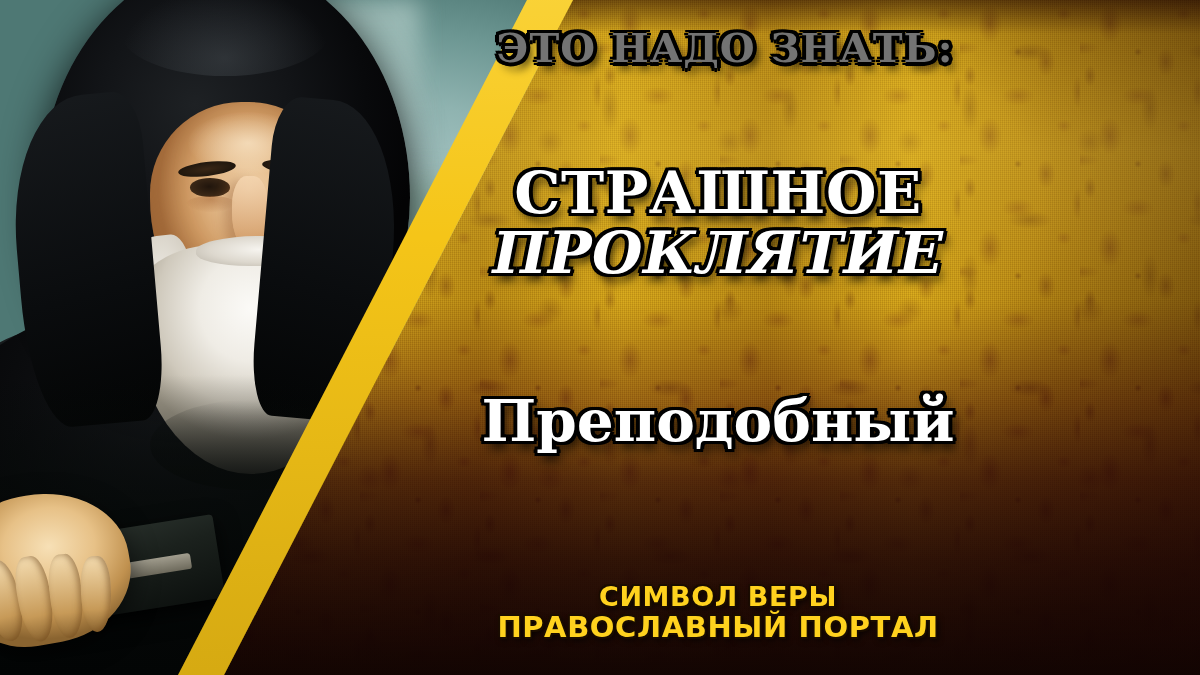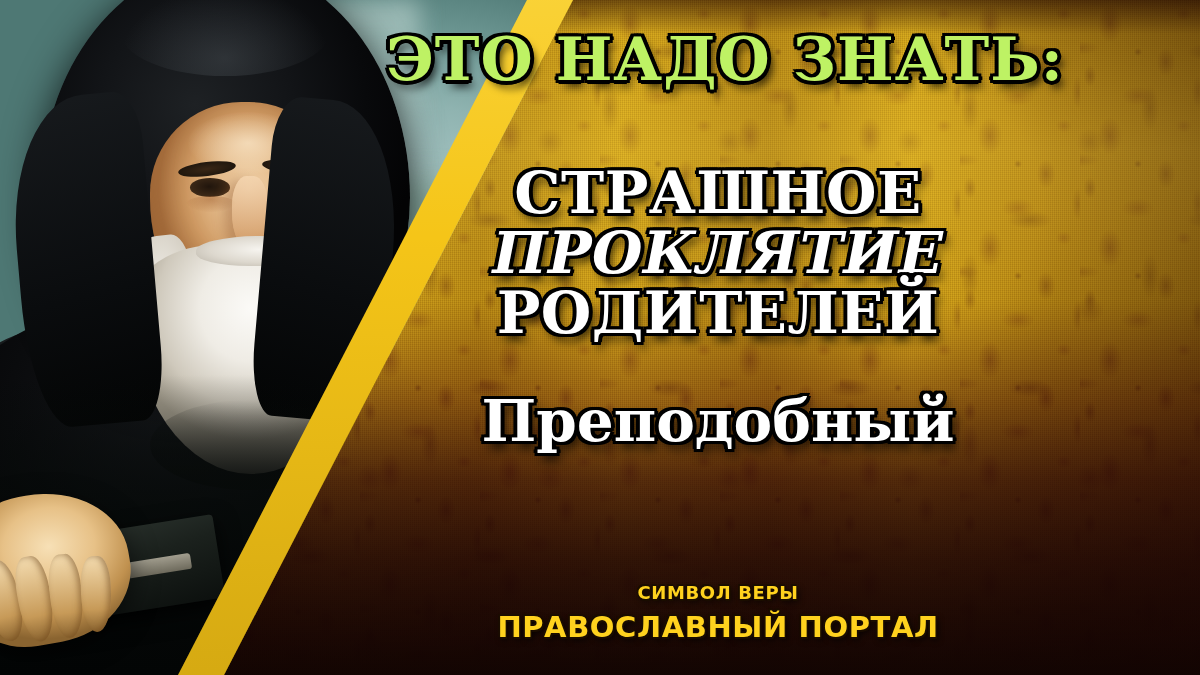--- a/index.html
+++ b/index.html
@@ -243,22 +243,22 @@
     position:absolute;inset:0;
     background:radial-gradient(ellipse 78% 72% at 54% 30%,rgba(0,0,0,0) 42%,rgba(20,4,2,.55) 100%);
   }
 
   
   .txt{position:absolute;white-space:nowrap;}
 
   .t-header{
     left:0;right:0;top:24px;text-align:center;
     font-family:"DejaVu Serif",serif;
-    font-weight:700;font-size:60px;letter-spacing:1px;
-    color:#bef264;
+    font-weight:700;font-size:40px;letter-spacing:1px;
+    color:#737373;
     text-shadow:
       -3px 0 0 #000, 3px 0 0 #000, 0 -3px 0 #000, 0 3px 0 #000,
       -3px -3px 0 #000, 3px -3px 0 #000, -3px 3px 0 #000, 3px 3px 0 #000,
       -4px 0 0 #000, 4px 0 0 #000, 0 4px 0 #000,
       5px 7px 9px rgba(0,0,0,.75);
     padding-left:250px;
   }
 
   .t-title{
     left:0;right:0;text-align:center;padding-left:236px;
@@ -285,21 +285,21 @@
       -3px -3px 0 #000, 3px -3px 0 #000, -3px 3px 0 #000, 3px 3px 0 #000,
       -4px 0 0 #000, 4px 0 0 #000,
       4px 7px 11px rgba(0,0,0,.85);
   }
   .t-sub-1{top:392px;}
   .t-sub-2{top:470px;}
 
   .t-foot{
     left:0;right:0;text-align:center;padding-left:236px;
     font-family:"DejaVu Sans",sans-serif;
-    font-weight:700;font-size:18px;letter-spacing:.6px;line-height:1.06;
+    font-weight:700;font-size:27px;letter-spacing:.6px;line-height:1.06;
     color:#FFD21E;
     text-shadow:
       -1.6px 0 0 #1a0d00, 1.6px 0 0 #1a0d00, 0 -1.6px 0 #1a0d00, 0 1.6px 0 #1a0d00,
       -1.6px -1.6px 0 #1a0d00, 1.6px 1.6px 0 #1a0d00,
       2px 3px 6px rgba(0,0,0,.9);
   }
   .t-foot-1{top:583px;}
   .t-foot-2{top:612px;font-size:29px;text-align:center;}
 </style>
 </head>
@@ -358,20 +358,19 @@
     <div class="damask-shade"></div>
     <div class="damask-vign"></div>
   </div>
 
   <div class="diag-stripe"></div>
 
   <div class="txt t-header">ЭТО НАДО ЗНАТЬ:</div>
 
   <div class="txt t-title t-title-1">СТРАШНОЕ</div>
   <div class="txt t-title t-title-2">ПРОКЛЯТИЕ</div>
-  <div class="txt t-title t-title-3">РОДИТЕЛЕЙ</div>
 
   <div class="txt t-sub t-sub-1">Преподобный</div>
 
   <div class="txt t-foot t-foot-1">СИМВОЛ ВЕРЫ</div>
   <div class="txt t-foot t-foot-2">ПРАВОСЛАВНЫЙ ПОРТАЛ</div>
 
 </div>
 
 </body></html>

